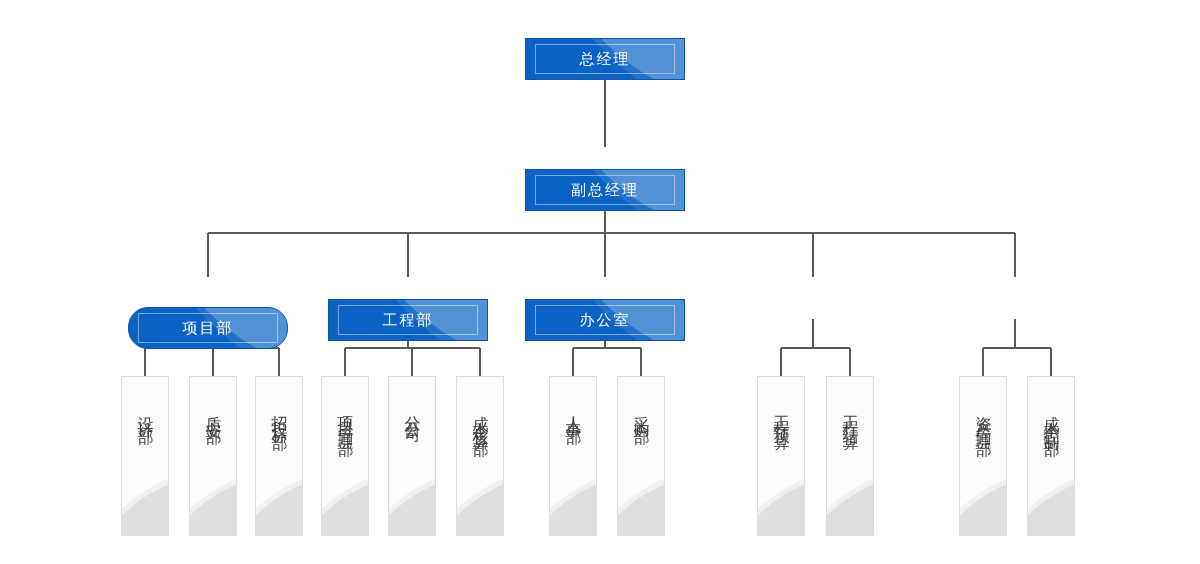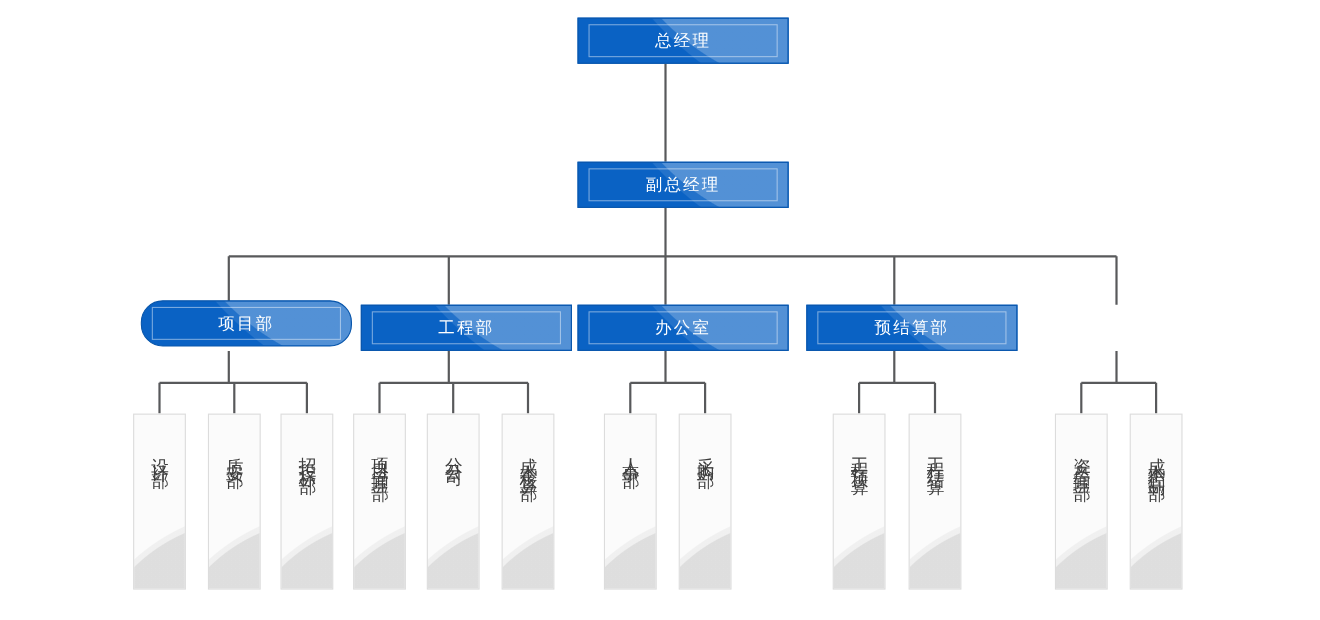--- a/index.html
+++ b/index.html
@@ -17,29 +17,30 @@
   .connectors {
     position: absolute;
     left: 0; top: 0;
     width: 1200px; height: 564px;
     z-index: 1;
   }
 
   
   .node {
     position: absolute;
-    width: 192px;
+    width: 160px;
     height: 42px;
     box-sizing: border-box;
     background:
       radial-gradient(circle 230px at 240px -160px, rgba(255,255,255,0.22) 229px, rgba(255,255,255,0) 230px),
       radial-gradient(circle 300px at 290px -200px, rgba(255,255,255,0.10) 299px, rgba(255,255,255,0) 300px),
       #0a62c4;
     border: 1px solid #0956ab;
     z-index: 2;
+    margin-top: 22px;
   }
   .node::before {
     content: "";
     position: absolute;
     inset: 5px 9px;
     border: 1px solid rgba(255,255,255,0.45);
     pointer-events: none;
   }
   .node .node-label {
     position: absolute;
@@ -107,31 +108,28 @@
   </svg>
 
   <div class="node" style="left:525px; top:16px;">
     <span class="node-label">总经理</span>
   </div>
 
   <div class="node" style="left:525px; top:147px;padding-left:33px;">
     <span class="node-label">副总经理</span>
   </div>
 
-  <div class="node" style="left:128px; top:273px;border-radius:20px;">
+  <div class="node" style="left:128px; top:285px;border-radius:20px;">
     <span class="node-label">项目部</span>
   </div>
   <div class="node" style="left:525px; top:277px;">
     <span class="node-label">办公室</span>
   </div>
   <div class="node" style="left:328px; top:277px;">
     <span class="node-label">工程部</span>
-  </div>
-  <div class="node" style="left:733px; top:277px;">
-    <span class="node-label">预结算部</span>
   </div>
 
   <div class="leaf" style="left:121px;">
     <span class="leaf-label">设计部</span>
   </div>
   <div class="leaf" style="left:189px;">
     <span class="leaf-label">质安部</span>
   </div>
   <div class="leaf" style="left:255px;">
     <span class="leaf-label">招投标部</span>

